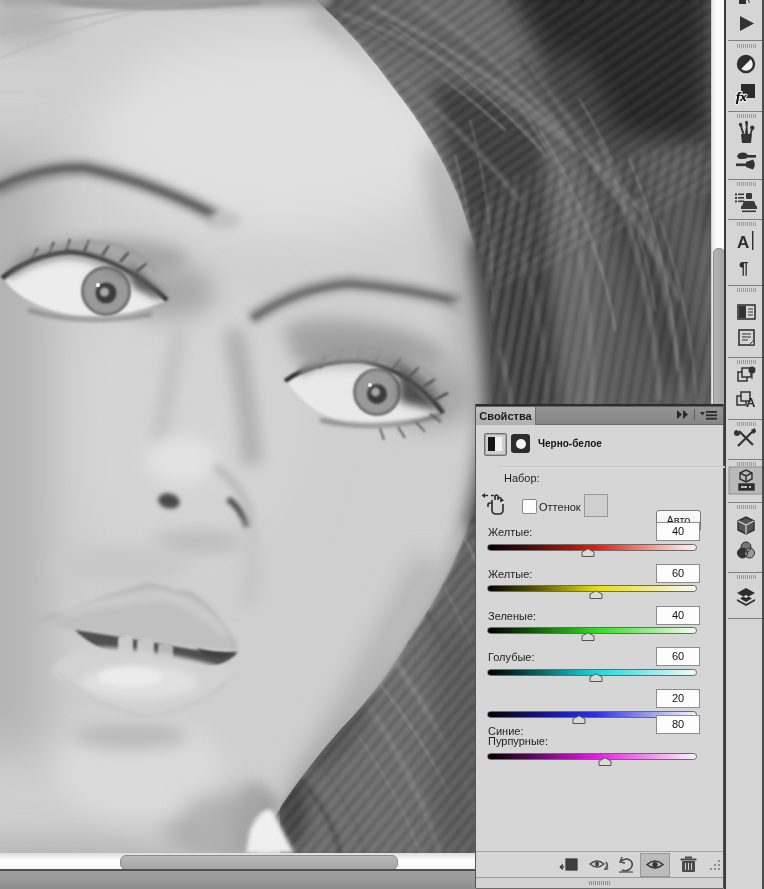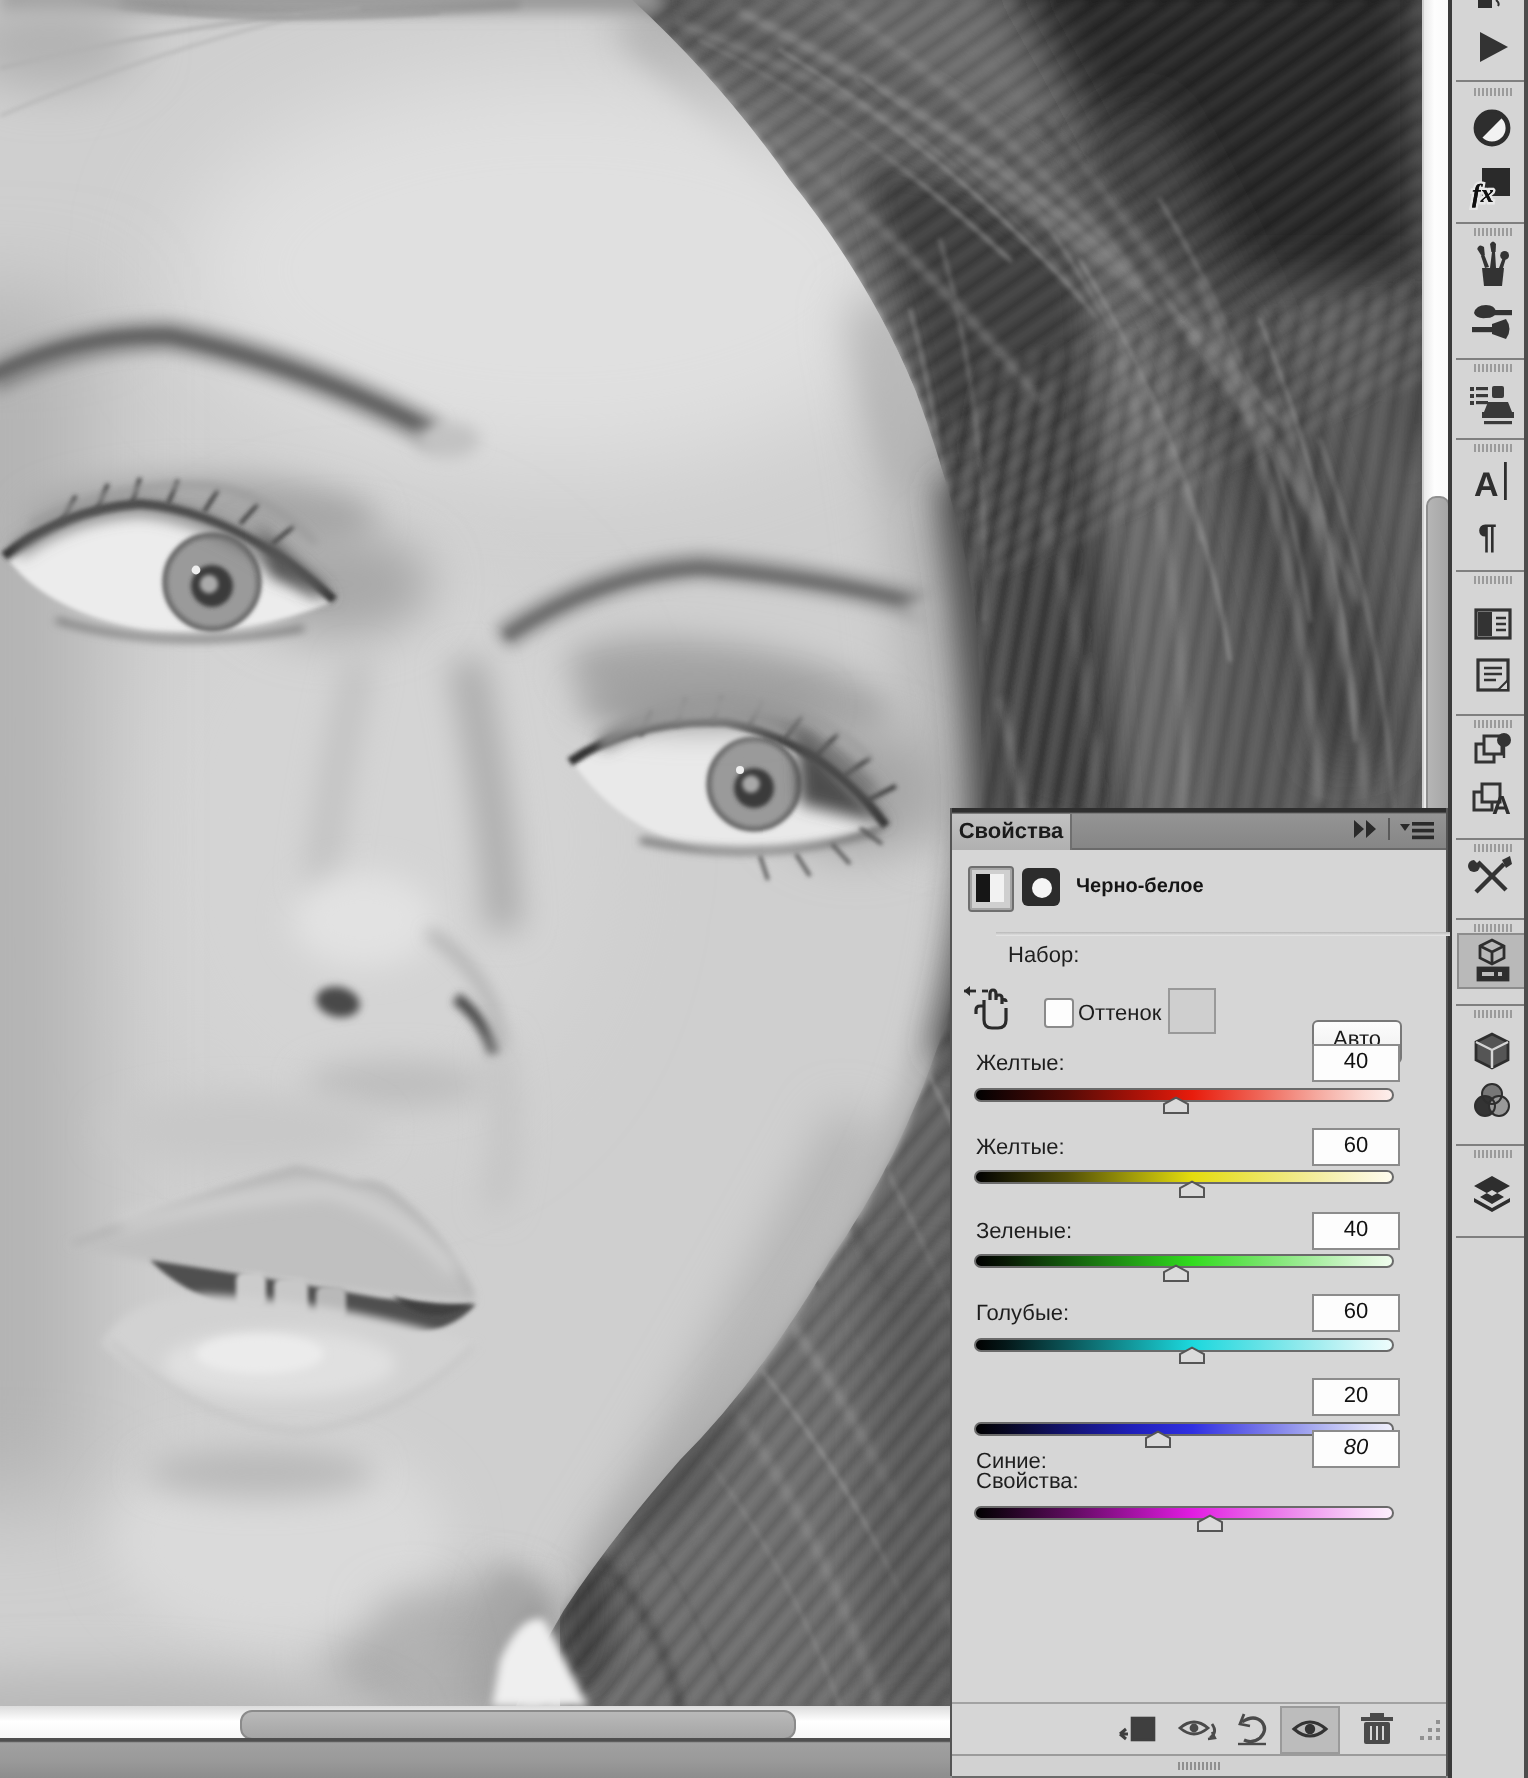--- a/index.html
+++ b/index.html
@@ -473,22 +473,22 @@
 
 <div class="lbl" style="left:12px;top:289.2px;margin-top:32px;">Синие:</div>
 <div class="vbox" style="top:285.2px;">20</div>
 <div class="track" style="top:306.7px;background:linear-gradient(90deg,#010101 0%,#070720 7%,#131370 22%,#2020bb 38%,#3030e2 52%,#7272e8 68%,#abaff0 82%,#d9daf7 93%,#efeffc 100%);"></div>
 <div class="thumbT" style="left:96.4px;top:311.2px;">
         <svg width="14" height="9">
           <path d="M1,8.5 L1,4 L7,0.8 L13,4 L13,8.5 Z" fill="#dadada" stroke="#555" stroke-width="1"></path>
         </svg>
       </div>
 
-<div class="lbl" style="left:12px;top:331px;">Свойства:</div>
-<div class="vbox" style="top:311px;font-style:italic;">80</div>
+<div class="lbl" style="left:12px;top:331px;">Пурпурные:</div>
+<div class="vbox" style="top:311px;">80</div>
 <div class="track" style="top:348.5px;background:linear-gradient(90deg,#010101 0%,#1c041c 7%,#5c0b5c 22%,#a512a5 38%,#e21ce2 52%,#e966e9 68%,#f1a5f1 82%,#f8d6f8 93%,#fceffc 100%);"></div>
 <div class="thumbT" style="left:121.6px;top:353px;">
         <svg width="14" height="9">
           <path d="M1,8.5 L1,4 L7,0.8 L13,4 L13,8.5 Z" fill="#dadada" stroke="#555" stroke-width="1"></path>
         </svg>
       </div>
 
 <div id="botrow">
 <div class="press"></div>
 <svg width="249" height="26" style="position:absolute;left:0;top:0;">

